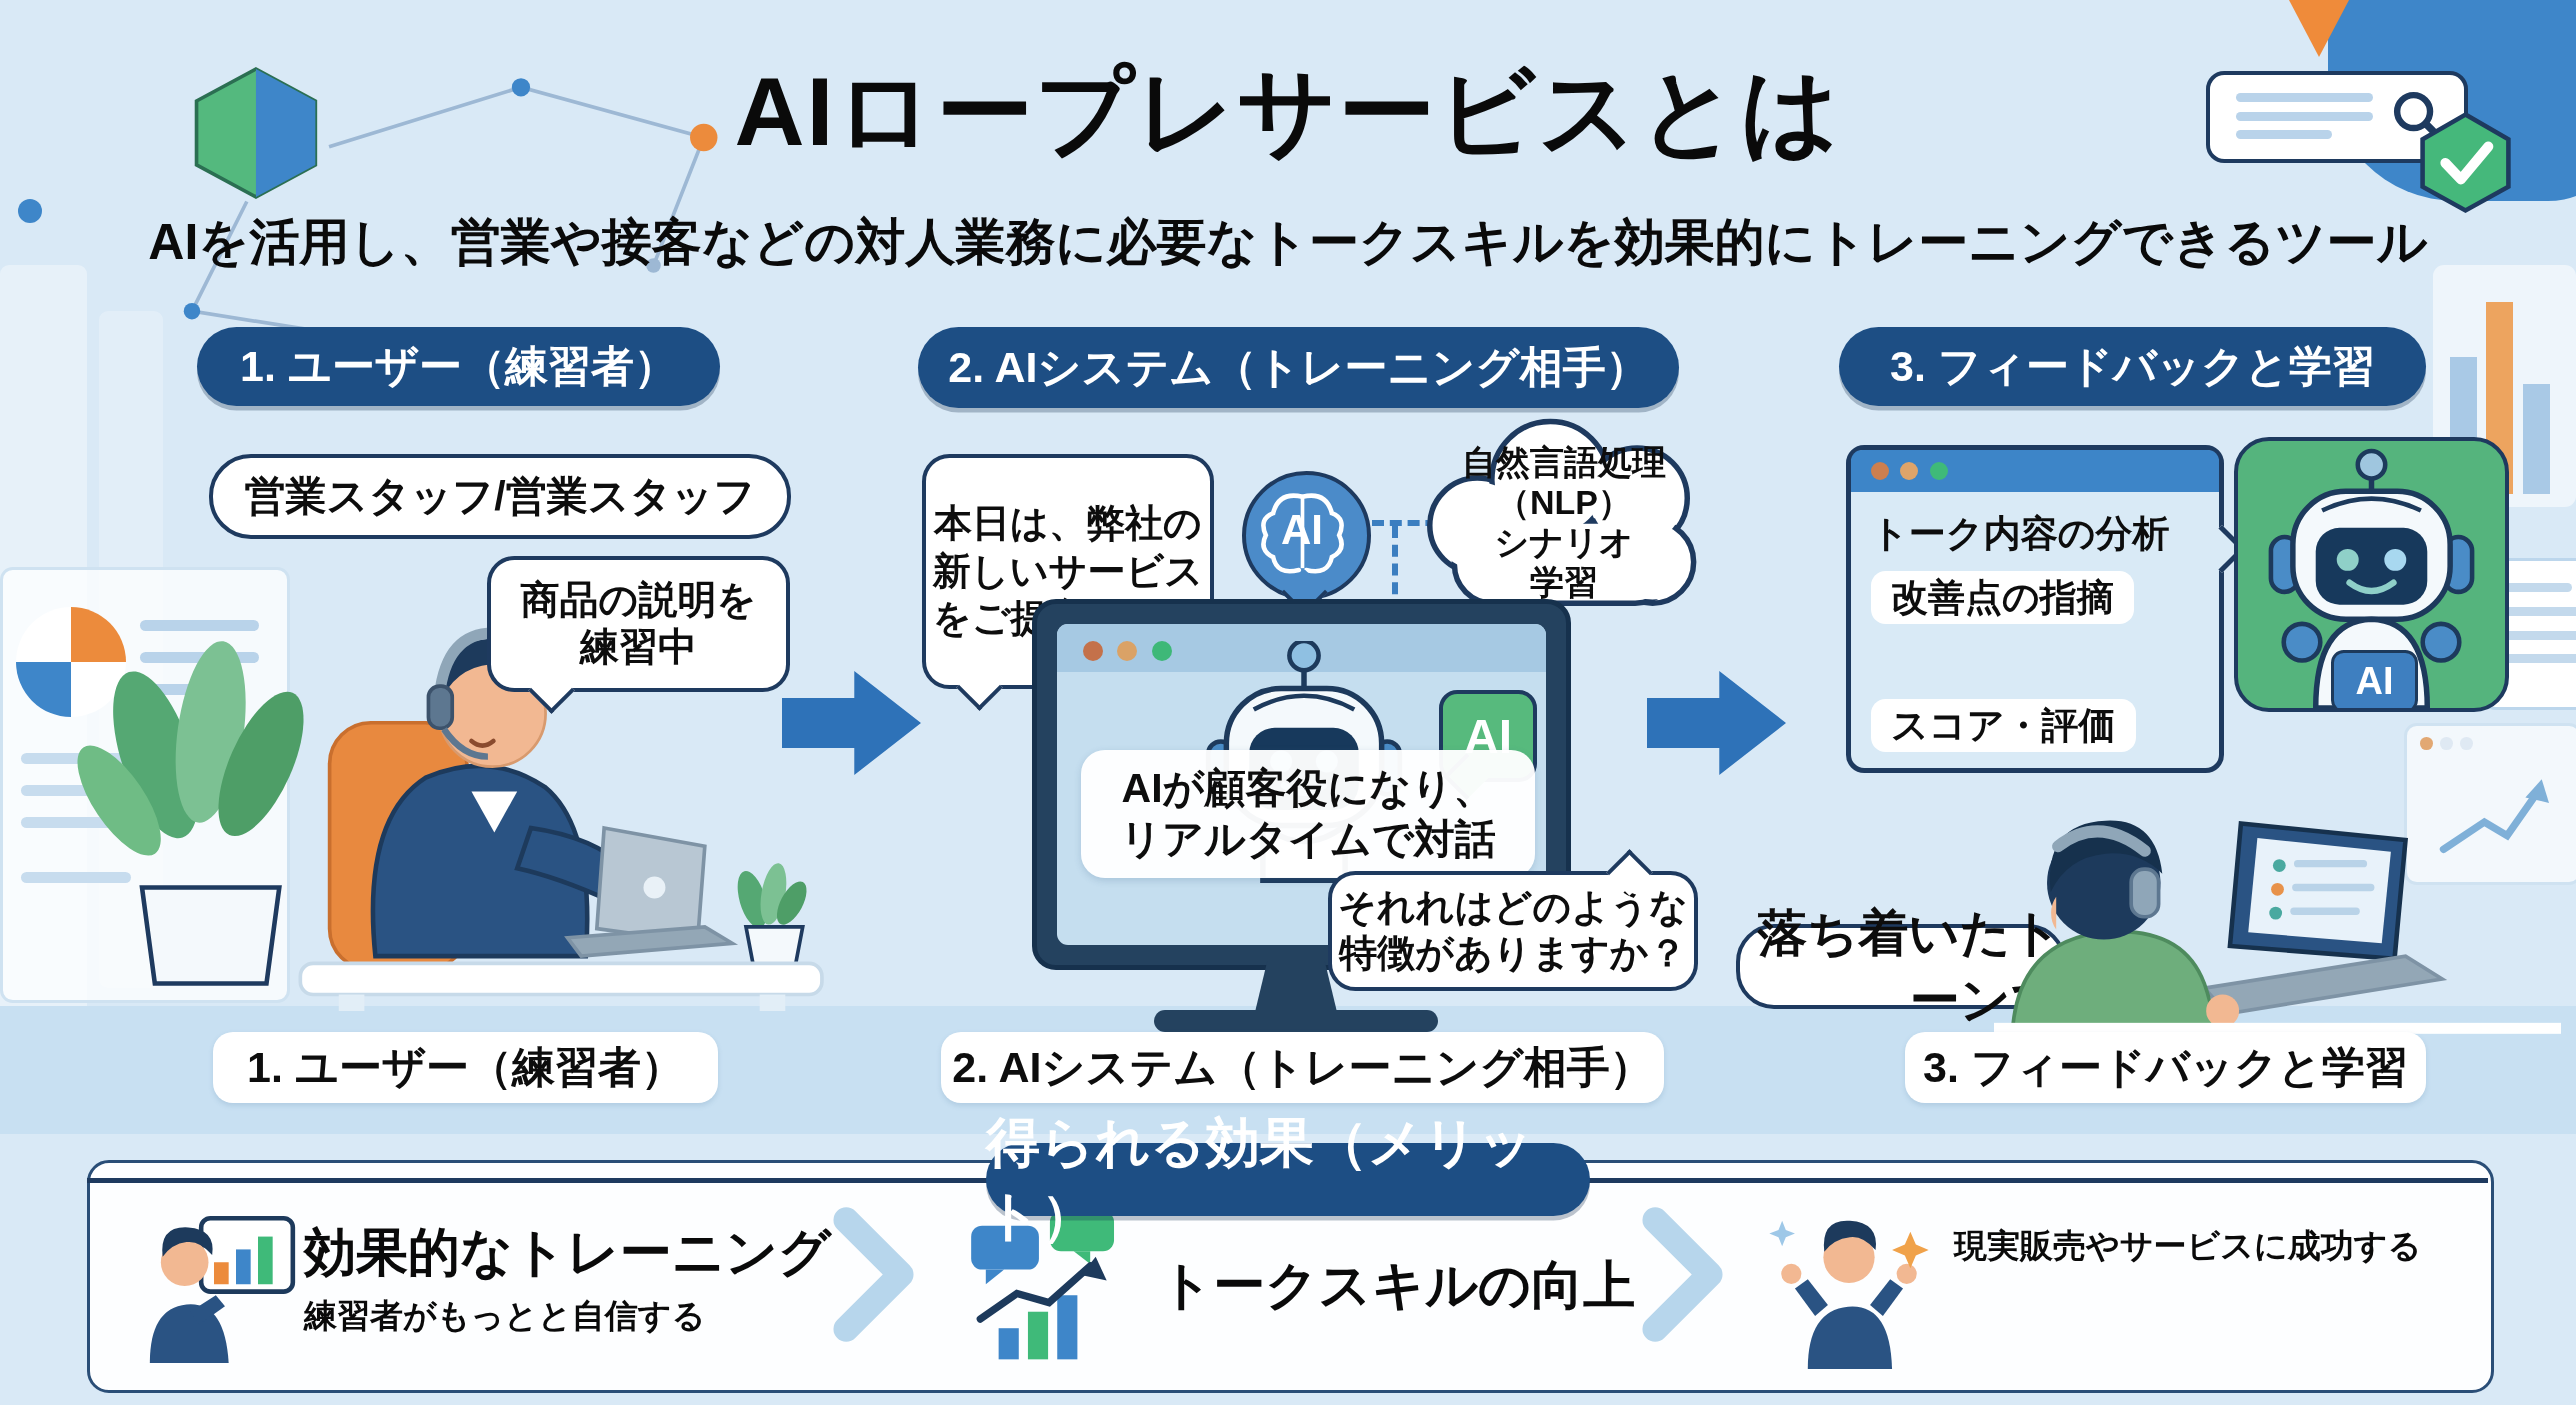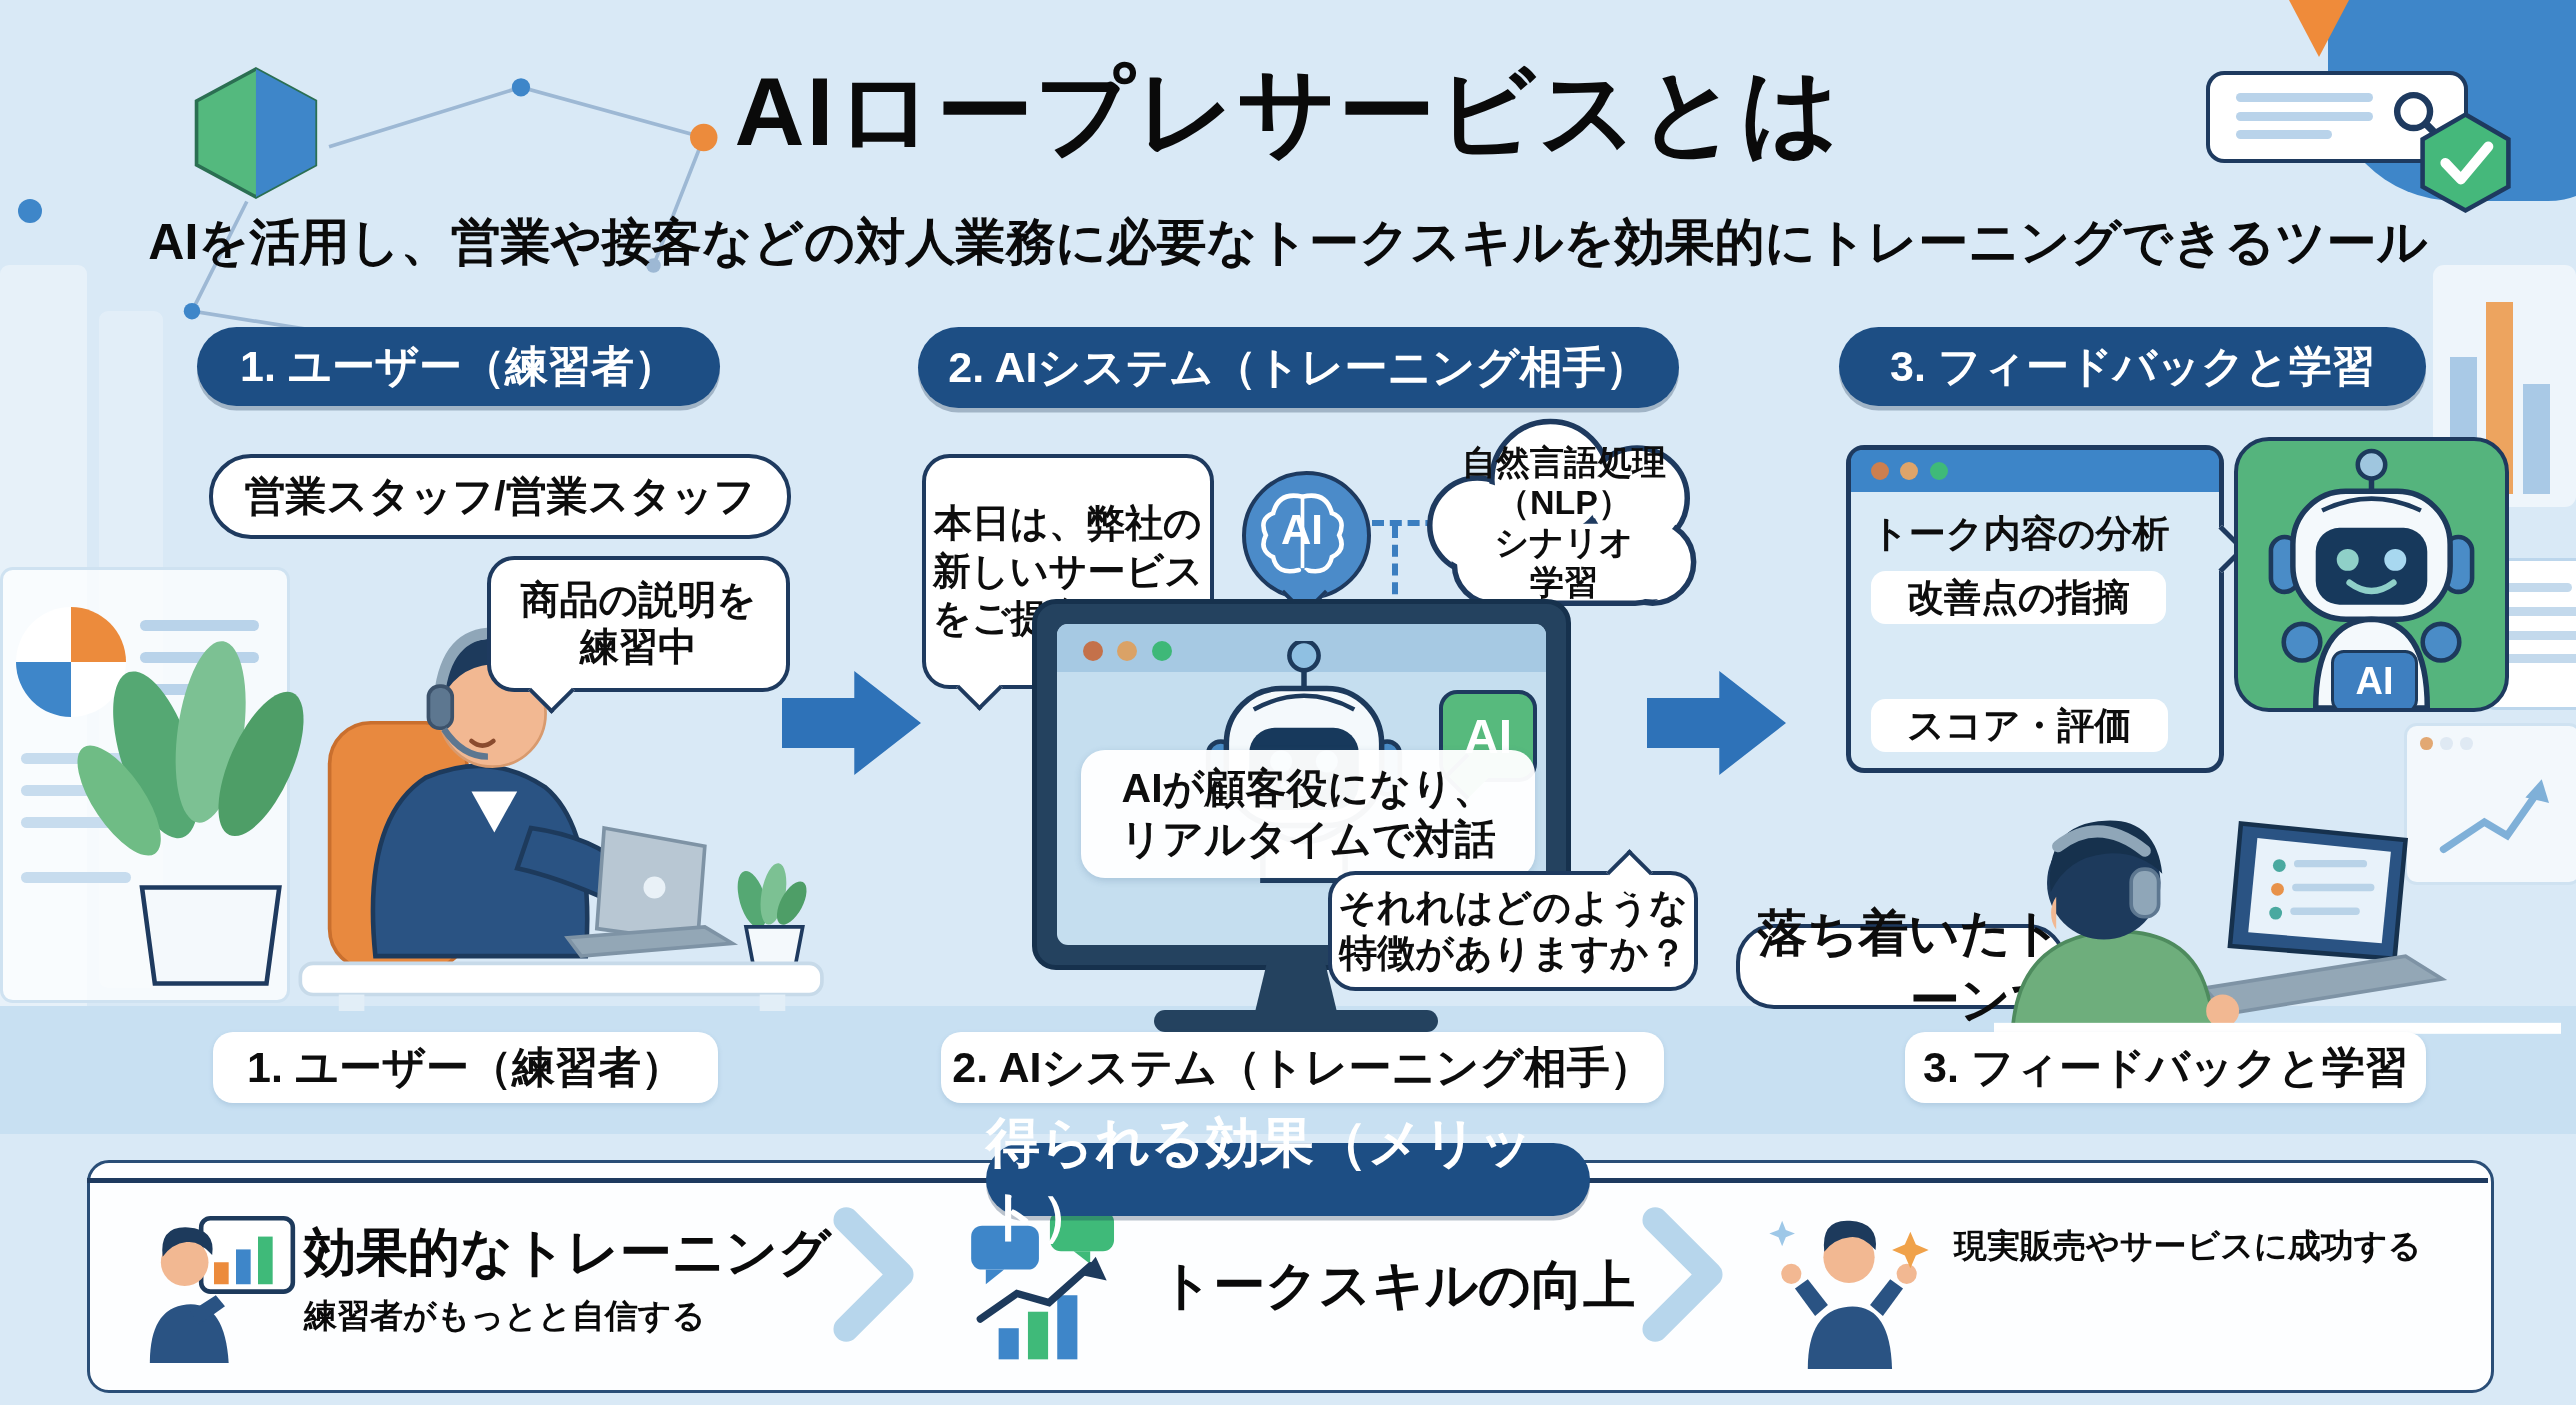--- a/index.html
+++ b/index.html
@@ -38,21 +38,21 @@
   .screen-bar{position:absolute;left:0;top:0;right:0;height:48px;background:#a6c9e3;}
   .dot{position:absolute;border-radius:50%;}
 
   .caption-bubble{background:rgba(255,255,255,.96);border-radius:24px;display:flex;align-items:center;justify-content:center;
     font-weight:800;color:#0d0d0d;text-align:center;white-space:pre-line;box-shadow:0 2.7px 7.3px rgba(60,100,140,.2);}
 
   
   .fb-win{background:#d9eaf6;border:5.5px solid #1e3a5f;border-radius:18.3px;overflow:visible;}
   .fb-bar{position:absolute;left:0;top:0;right:0;height:42px;background:#3d85c8;border-radius:11px 11px 0 0;}
   .fb-item{position:absolute;left:20px;font-weight:800;color:#0d0d0d;display:flex;align-items:center;}
-  .fb-item.pillbg{background:#fff;border-radius:14.6px;padding:0 36px;}
+  .fb-item.pillbg{background:#fff;border-radius:14.6px;padding:0 20px;}
 
   .cloud-text{position:absolute;text-align:center;font-weight:800;color:#0d0d0d;white-space:pre-line;}
 
   .chev{stroke:#b7d6ec;stroke-width:28;fill:none;stroke-linecap:round;stroke-linejoin:round;}
 
   .merit-title{font-size:52px;font-weight:900;color:#0a0a0a;}
   .merit-sub{font-size:33px;font-weight:800;color:#0a0a0a;margin-top:5.5px;}
 </style>
 </head>
 <body>

